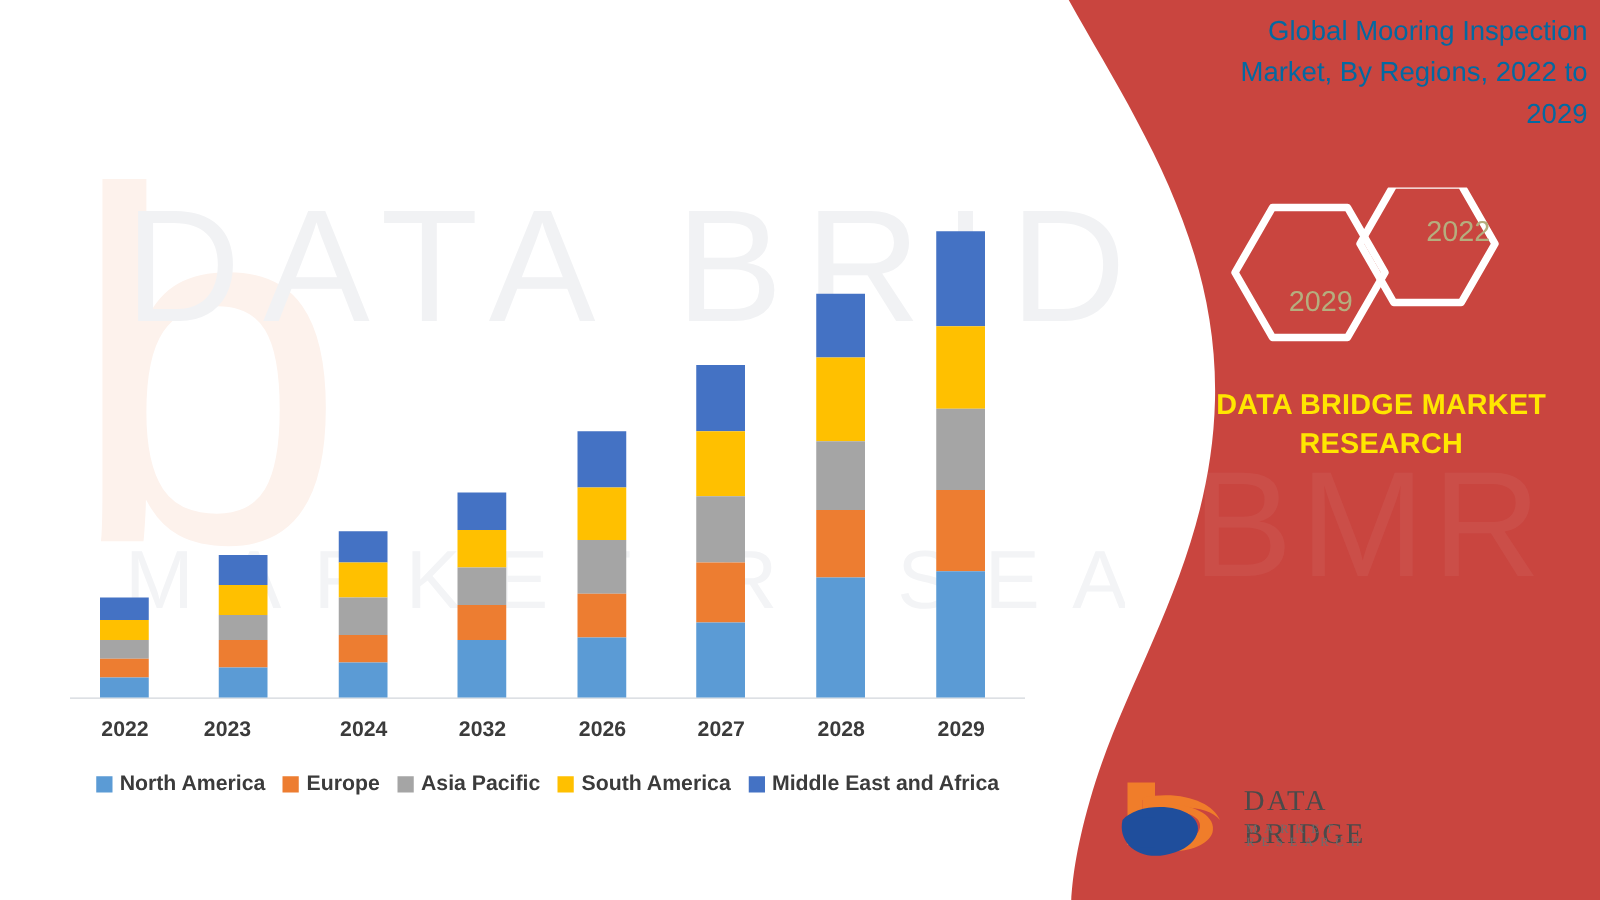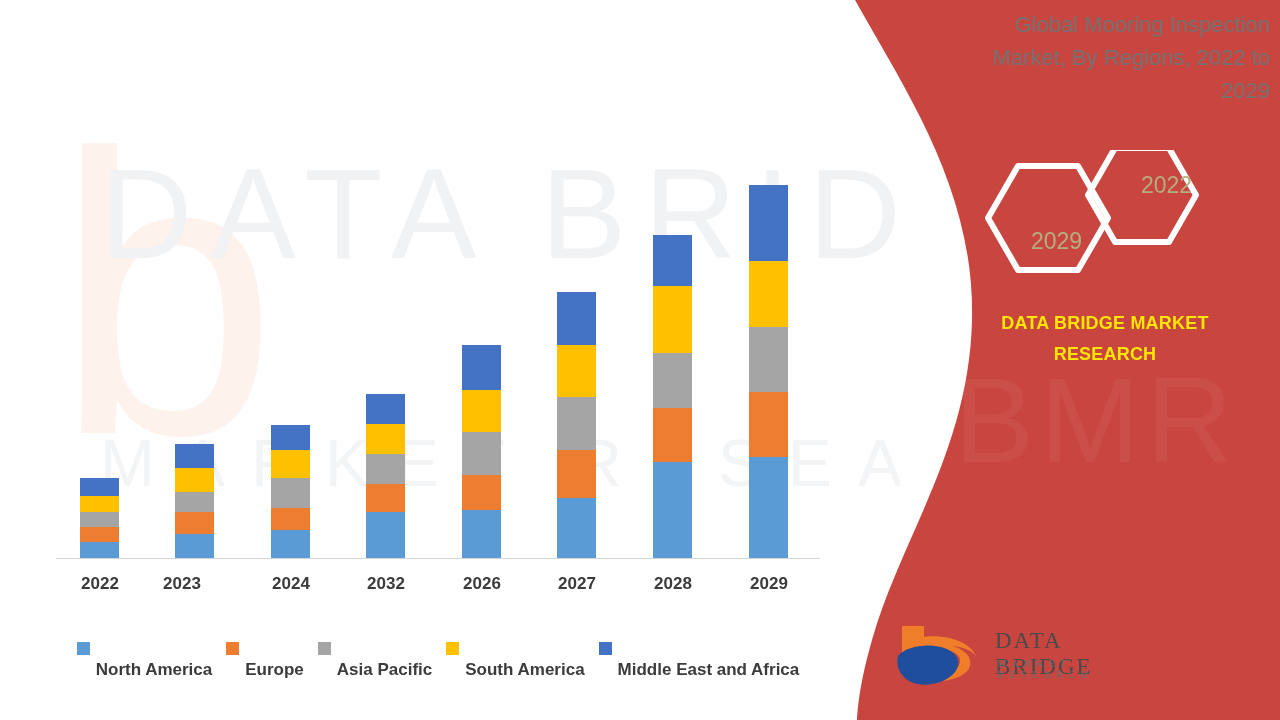--- a/index.html
+++ b/index.html
@@ -46,55 +46,55 @@
     font-family:"Liberation Sans", sans-serif;
   }
 
   
   .legend {
     position:absolute; left:56px; top:617px; width:764px;
     display:flex; align-items:center; justify-content:center; gap:14px;
   }
   .legend-item { display:flex; align-items:center; gap:6px; }
   .legend-swatch { width:13px; height:13px; display:inline-block; }
-  .legend-text { font-size:17px; font-weight:bold; color:#3b3b3b; white-space:nowrap; font-family:"Liberation Sans", sans-serif;margin-top:43px; }
+  .legend-text { font-size:17px; font-weight:bold; color:#3b3b3b; white-space:nowrap; font-family:"Liberation Sans", sans-serif; }
 
   
   .footer-left {
     position:absolute; left:28px; top:684px;
     font-family:"Liberation Serif", serif; font-size:12.5px; color:#231f20; font-weight:bold;
     white-space:nowrap;
   }
   .footer-right {
     position:absolute; left:462px; top:685px;
     font-family:"Liberation Serif", serif; font-size:12px; color:#231f20;
     white-space:nowrap;
   }
 
   
   .red-panel { position:absolute; left:0; top:0; width:1280px; height:720px; pointer-events:none; }
   .red-content { position:absolute; left:860px; top:0; width:420px; height:720px; }
 
   .panel-title {
     position:absolute; left:100px; top:8px; width:310px;
-    text-align:right; color:#737373; font-size:22px; line-height:33px; font-weight:400;
+    text-align:right; color:#0369a1; font-size:22px; line-height:33px; font-weight:400;
     font-family:"Liberation Sans", sans-serif;
   }
 
   .hexwrap { position:absolute; left:110px; top:150px; width:300px; height:135px; }
   .hex-label {
     position:absolute; color:#b5ae7e; font-size:23px; font-family:"Liberation Sans", sans-serif;
     font-weight:400;
   }
   .hex-2022-label { left:171px; top:22px; }
   .hex-2029-label { left:61px; top:78px; }
 
   .brand {
     position:absolute; left:80px; top:308px; width:330px;
-    text-align:center; color:#ffe600; font-size:18px; line-height:31px; font-weight:bold;
+    text-align:center; color:#ffe600; font-size:23px; line-height:31px; font-weight:bold;
     font-family:"Liberation Sans", sans-serif; letter-spacing:0.2px;
   }
 
   .panel-wm {
     position:absolute; left:-40px; top:360px; width:460px; text-align:center;
     font-size:120px; line-height:120px; color:rgba(255,255,255,0.05);
     font-family:"Liberation Sans", sans-serif; letter-spacing:6px;
   }
 
   

